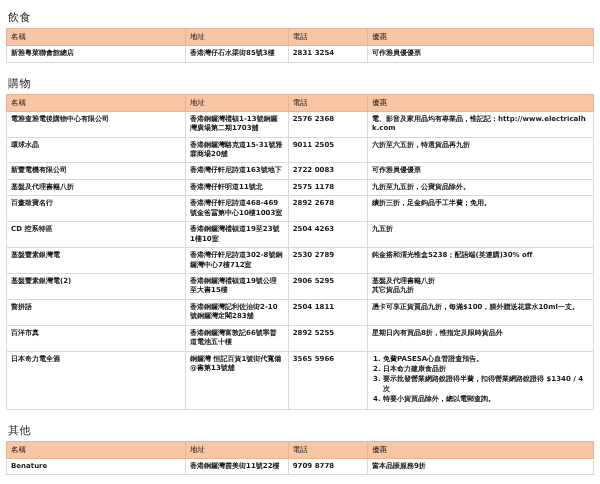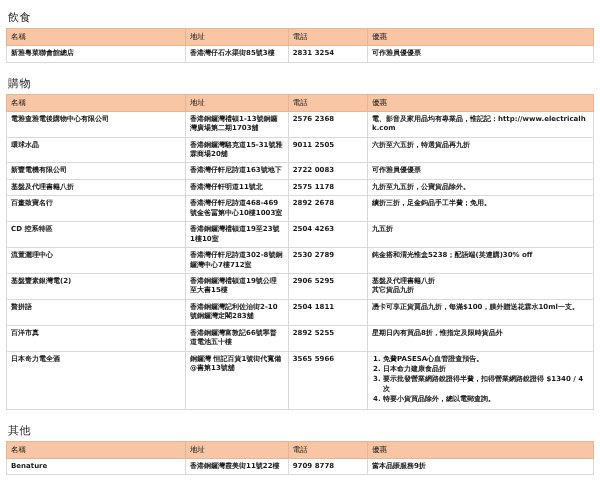--- a/index.html
+++ b/index.html
@@ -146,21 +146,21 @@
             <td>2892 2678</td>
             <td style="white-space: pre-line;">續折三折，足金鈞品手工半費；免用。</td>
           </tr>
           <tr>
             <td>CD 控系特區</td>
             <td>香港銅鑼灣禮頓道19至23號1樓10室</td>
             <td>2504 4263</td>
             <td style="white-space: pre-line;">九五折</td>
           </tr>
           <tr>
-            <td>流置灑理中心</td>
+            <td>基盤豐素銀灣電</td>
             <td>香港灣仔軒尼詩道302-8號銅鑼灣中心7樓712室</td>
             <td>2530 2789</td>
             <td style="white-space: pre-line;">鈍金搭和渭光惟盒5238；配語端(英連購)30% off</td>
           </tr>
           <tr>
             <td>基盤豐素銀灣電(2)</td>
             <td>香港銅鑼灣禮頓道19號公理至大書15樓</td>
             <td>2906 5295</td>
             <td style="white-space: pre-line;">基盤及代理書籍八折
 其它貨品九折</td>

